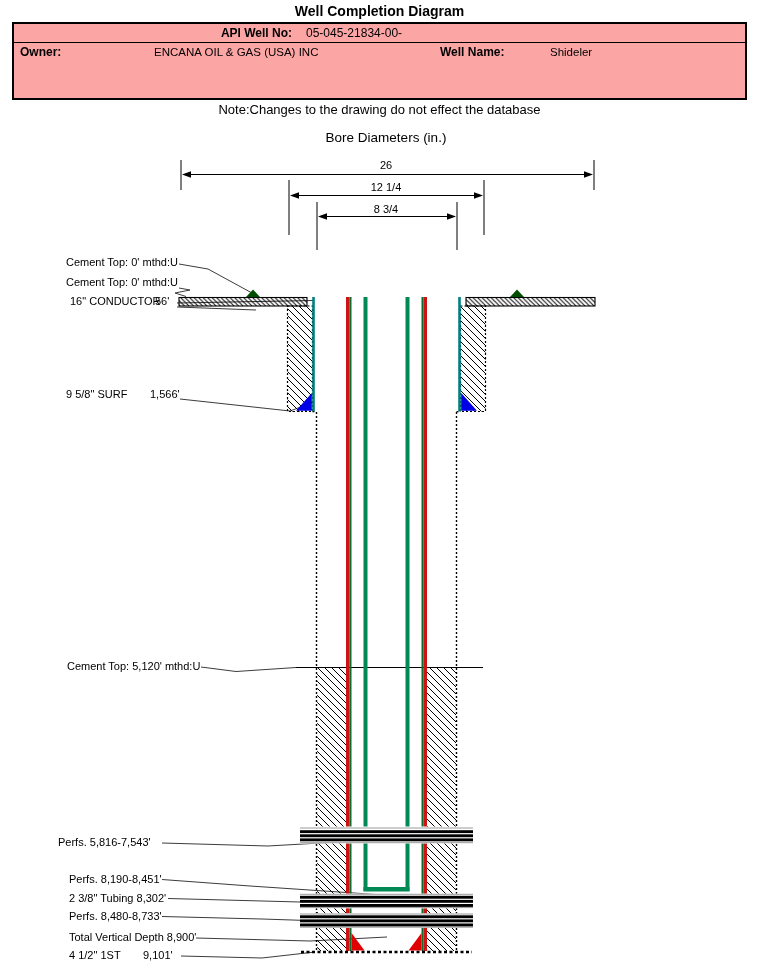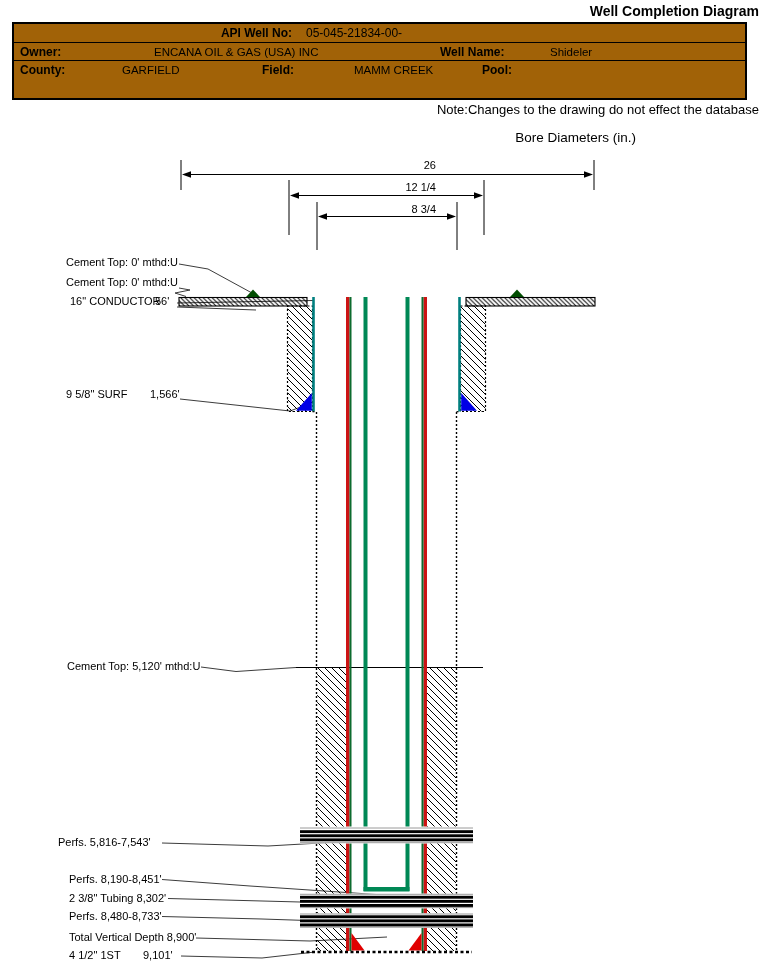--- a/index.html
+++ b/index.html
@@ -1,21 +1,21 @@
 <!DOCTYPE html>
 <html><head>
 <meta charset="utf-8">
 <style>
   html,body{margin:0;padding:0;background:#fff;}
   body{width:759px;height:962px;position:relative;font-family:"Liberation Sans",sans-serif;color:#000;overflow:hidden;}
   .abs{position:absolute;white-space:nowrap;}
   .title{font-size:14px;font-weight:bold;}
-  .center{text-align:right;}
+  .center{text-align:center;}
   
-  .htable{position:absolute;left:12px;top:22px;width:735px;height:78px;border:2px solid #000;box-sizing:border-box;background:#a16207;}
+  .htable{position:absolute;left:12px;top:22px;width:735px;height:78px;border:2px solid #000;box-sizing:border-box;background:#fca5a5;}
   .hrow{position:relative;width:100%;height:17.5px;border-bottom:1.6px solid #000;box-sizing:content-box;}
   .hrow:last-child{border-bottom:none;}
   .hrow span{position:absolute;top:1px;font-size:11.5px;line-height:16px;}
   .hl{font-weight:bold;font-size:12px !important;}
   
   .ann{position:absolute;font-size:11px;line-height:11px;white-space:nowrap;}
   .note{font-size:13px;}
   .boretitle{font-size:13.5px;}
   .dimlbl{font-size:11px;}
   svg{position:absolute;left:0;top:0;}
@@ -141,28 +141,20 @@
   <div class="hrow">
     <span class="hl" style="left:150px;width:128px;text-align:right;">API Well No:</span>
     <span style="left:292px;font-size:12px;">05-045-21834-00-</span>
   </div>
   <div class="hrow">
     <span class="hl" style="left:6px;">Owner:</span>
     <span style="left:140px;">ENCANA OIL &amp; GAS (USA) INC</span>
     <span class="hl" style="left:426px;">Well Name:</span>
     <span style="left:536px;">Shideler</span>
   </div>
-  <div class="hrow">
-    <span class="hl" style="left:6px;">County:</span>
-    <span style="left:108px;">GARFIELD</span>
-    <span class="hl" style="left:248px;">Field:</span>
-    <span style="left:340px;">MAMM CREEK</span>
-    <span class="hl" style="left:468px;">Pool:</span>
-    <span style="left:520px;"></span>
-  </div>
 </div>
 
 <div class="abs note center" style="left:0;top:102px;width:759px;">Note:Changes to the drawing do not effect the database</div>
 
 <div class="abs boretitle center" style="left:136px;top:130px;width:500px;">Bore Diameters (in.)</div>
 <div class="abs dimlbl center" style="left:336px;top:159px;width:100px;">26</div>
 <div class="abs dimlbl center" style="left:336px;top:181px;width:100px;">12 1/4</div>
 <div class="abs dimlbl center" style="left:336px;top:203px;width:100px;">8 3/4</div>
 
 <div class="ann" style="left:66px;top:257px;">Cement Top: 0' mthd:U</div>

